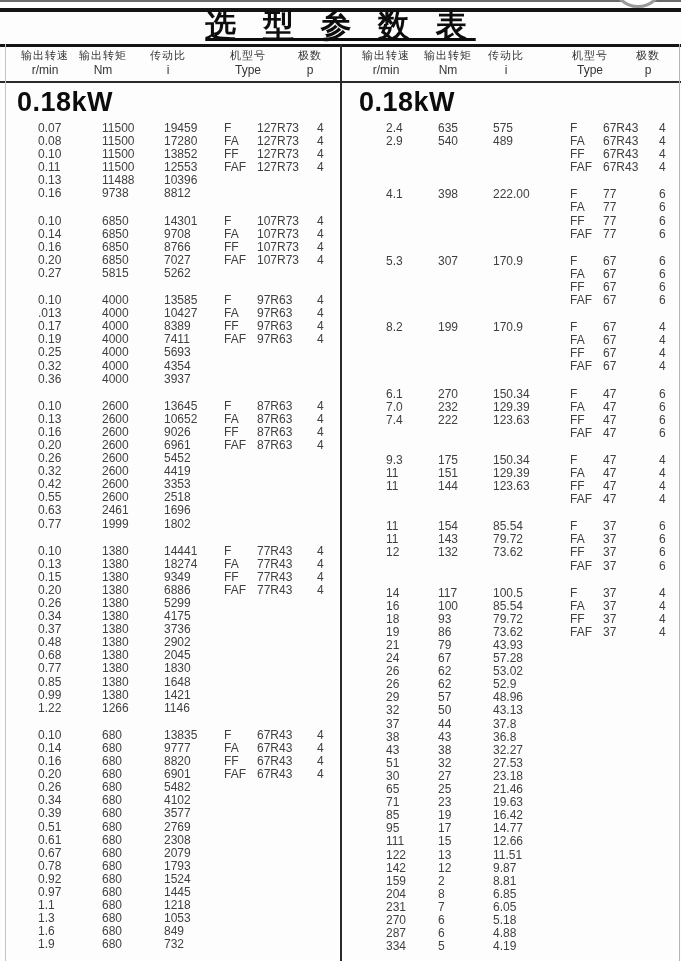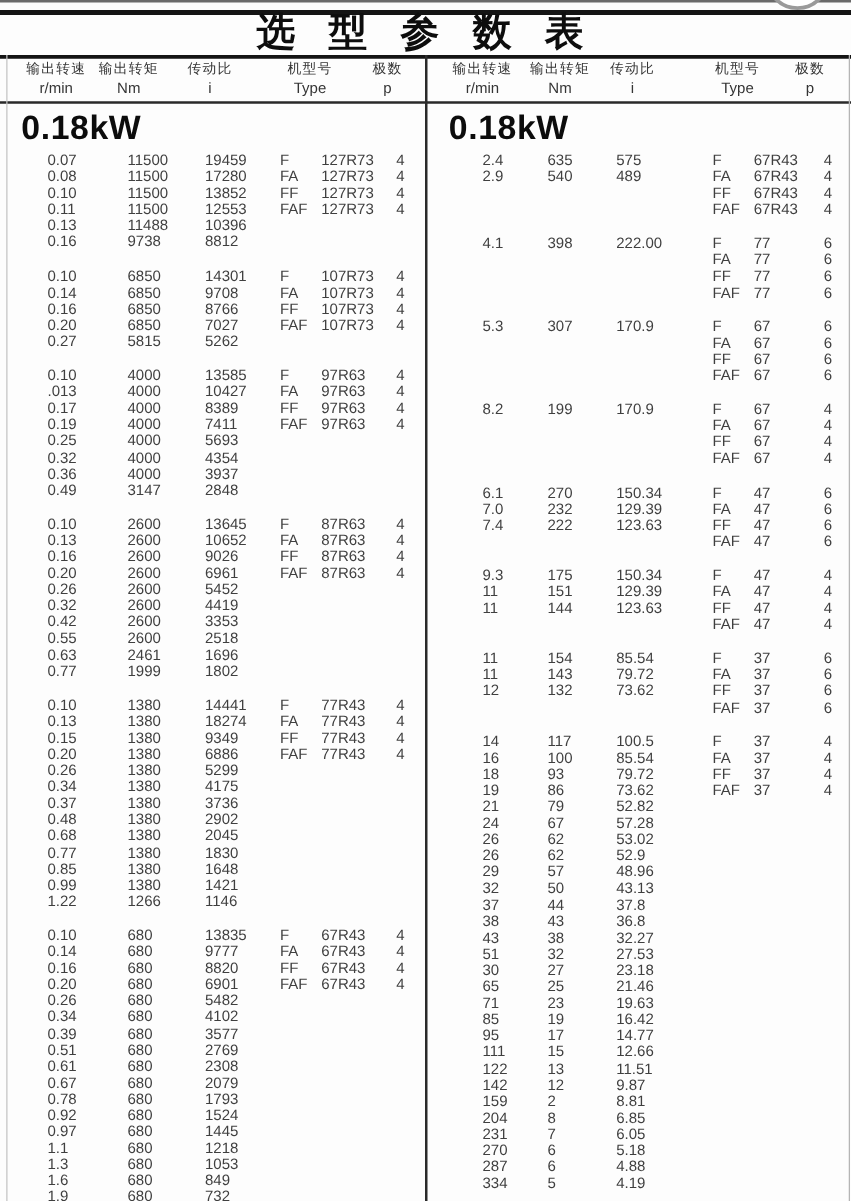--- a/index.html
+++ b/index.html
@@ -24,20 +24,21 @@
   .corner-circle {
     position:absolute; left:612px; top:-44px; width:52px; height:52px;
     border:3px solid #9a9a9a; border-radius:50%; background:#fff;
   }
   
   .page-title {
     position:absolute; left:0; top:7px; width:681px; height:38px;
     text-align:center; font-size:31px; font-weight:bold; color:#0d0d0d;
     letter-spacing:9px; line-height:38px;
     font-family:"Liberation Sans", sans-serif;
+    text-decoration:underline;
   }
   
   .hcell { position:absolute; top:48px; transform:translateX(-50%); text-align:center; white-space:nowrap; }
   .hcell .hlabel { display:block; font-size:11px; color:#353535; line-height:15px; letter-spacing:1px; }
   .hcell .hunit  { display:block; font-size:12px; color:#353535; line-height:15px; }
   
   .half { position:absolute; top:84px; height:877px; }
   .half-left  { left:0;    width:339px; }
   .half-right { left:342px; width:338px; }
   .power-title {
@@ -250,28 +251,20 @@
           <span class="cell"></span>
         </div>
         <div class="row">
           <span class="cell">0.36</span>
           <span class="cell">4000</span>
           <span class="cell">3937</span>
           <span class="cell"></span>
           <span class="cell"></span>
           <span class="cell"></span>
         </div>
-        <div class="row">
-          <span class="cell">0.49</span>
-          <span class="cell">3147</span>
-          <span class="cell">2848</span>
-          <span class="cell"></span>
-          <span class="cell"></span>
-          <span class="cell"></span>
-        </div>
       </div>
       <div class="block">
         <div class="row">
           <span class="cell">0.10</span>
           <span class="cell">2600</span>
           <span class="cell">13645</span>
           <span class="cell">F</span>
           <span class="cell">87R63</span>
           <span class="cell">4</span>
         </div>
@@ -865,21 +858,21 @@
           <span class="cell">19</span>
           <span class="cell">86</span>
           <span class="cell">73.62</span>
           <span class="cell">FAF</span>
           <span class="cell">37</span>
           <span class="cell">4</span>
         </div>
         <div class="row">
           <span class="cell">21</span>
           <span class="cell">79</span>
-          <span class="cell">52.82</span>
+          <span class="cell">43.93</span>
           <span class="cell"></span>
           <span class="cell"></span>
           <span class="cell"></span>
         </div>
         <div class="row">
           <span class="cell">24</span>
           <span class="cell">67</span>
           <span class="cell">57.28</span>
           <span class="cell"></span>
           <span class="cell"></span>

